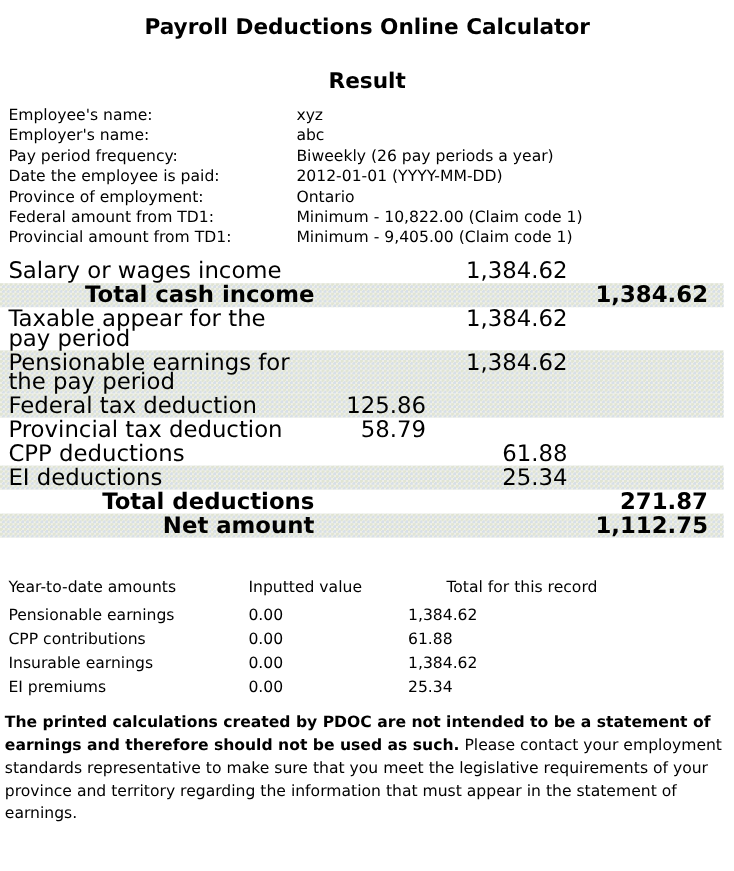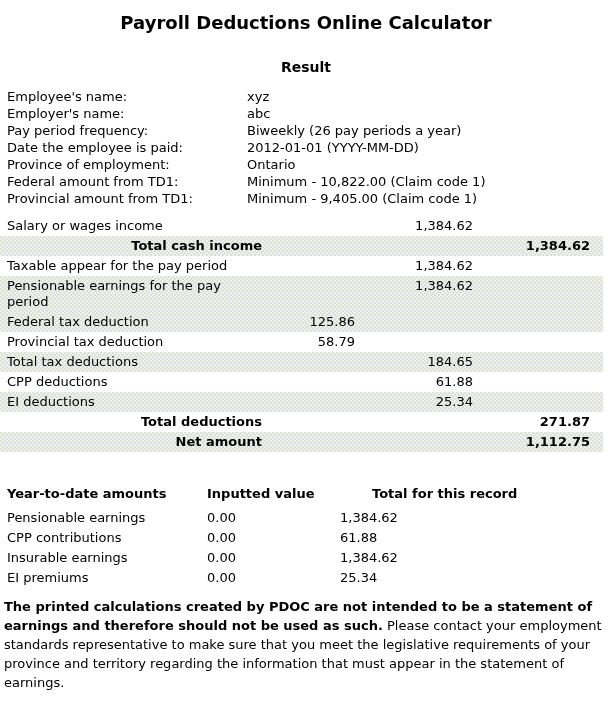--- a/index.html
+++ b/index.html
@@ -19,21 +19,21 @@
     padding-top: 12px;
   }
   .page-title {
     font-size: 18px;
     font-weight: bold;
     text-align: center;
     margin: 0;
     line-height: 22px;
   }
   .result-title {
-    font-size: 14px;
+    font-size: 18px;
     font-weight: bold;
     text-align: center;
     margin: 26px 0 0 0;
     line-height: 15px;
   }
   
   table { border-collapse: collapse; }
   .info-table {
     width: 612px;
     table-layout: fixed;
@@ -46,21 +46,21 @@
     vertical-align: top;
     white-space: nowrap;
   }
   .info-label { padding-left: 7px !important; width: 240px; }
   .info-value { padding-right: 4px !important; }
   
   .calc-table {
     width: 603px;
     table-layout: fixed;
     margin-top: 9px;
-    font-size: 13px;
+    font-size: 19px;
   }
   .calc-table td {
     padding: 2px 0;
     line-height: 16px;
     vertical-align: top;
   }
   .calc-label { padding-left: 7px !important; }
   .col-a, .col-b, .col-c { text-align: right; white-space: nowrap; }
   .col-c { padding-right: 13px !important; }
   tr.shaded {
@@ -79,21 +79,21 @@
     font-size: 13px;
   }
   .ytd-table td, .ytd-table th {
     padding: 2px 0;
     line-height: 16px;
     vertical-align: top;
     font-weight: normal;
     text-align: left;
     white-space: nowrap;
   }
-  .ytd-table .hdr { font-weight: bold; }
+  .ytd-table .hdr { font-weight: normal; }
   .ytd-table th { padding-bottom: 6px; }
   .ytd-col1 { padding-left: 7px !important; width: 200px; }
   .ytd-col2 { width: 133px; text-align: right; }
   .ytd-col3-header { padding-left: 32px !important; }
   .ytd-col3-value { text-align: right; padding-right: 174px !important; }
   
   .footer-note {
     width: 600px;
     margin: 9px 0 0 4px;
     font-size: 13px;
@@ -178,26 +178,20 @@
         <tr class="shaded">
           <td class="calc-label">Federal tax deduction</td>
           <td class="col-a">125.86</td>
           <td class="col-b"></td>
           <td class="col-c"></td>
         </tr>
         <tr>
           <td class="calc-label">Provincial tax deduction</td>
           <td class="col-a">58.79</td>
           <td class="col-b"></td>
-          <td class="col-c"></td>
-        </tr>
-        <tr class="shaded">
-          <td class="calc-label">Total tax deductions</td>
-          <td class="col-a"></td>
-          <td class="col-b">184.65</td>
           <td class="col-c"></td>
         </tr>
         <tr>
           <td class="calc-label">CPP deductions</td>
           <td class="col-a"></td>
           <td class="col-b">61.88</td>
           <td class="col-c"></td>
         </tr>
         <tr class="shaded">
           <td class="calc-label">EI deductions</td>

